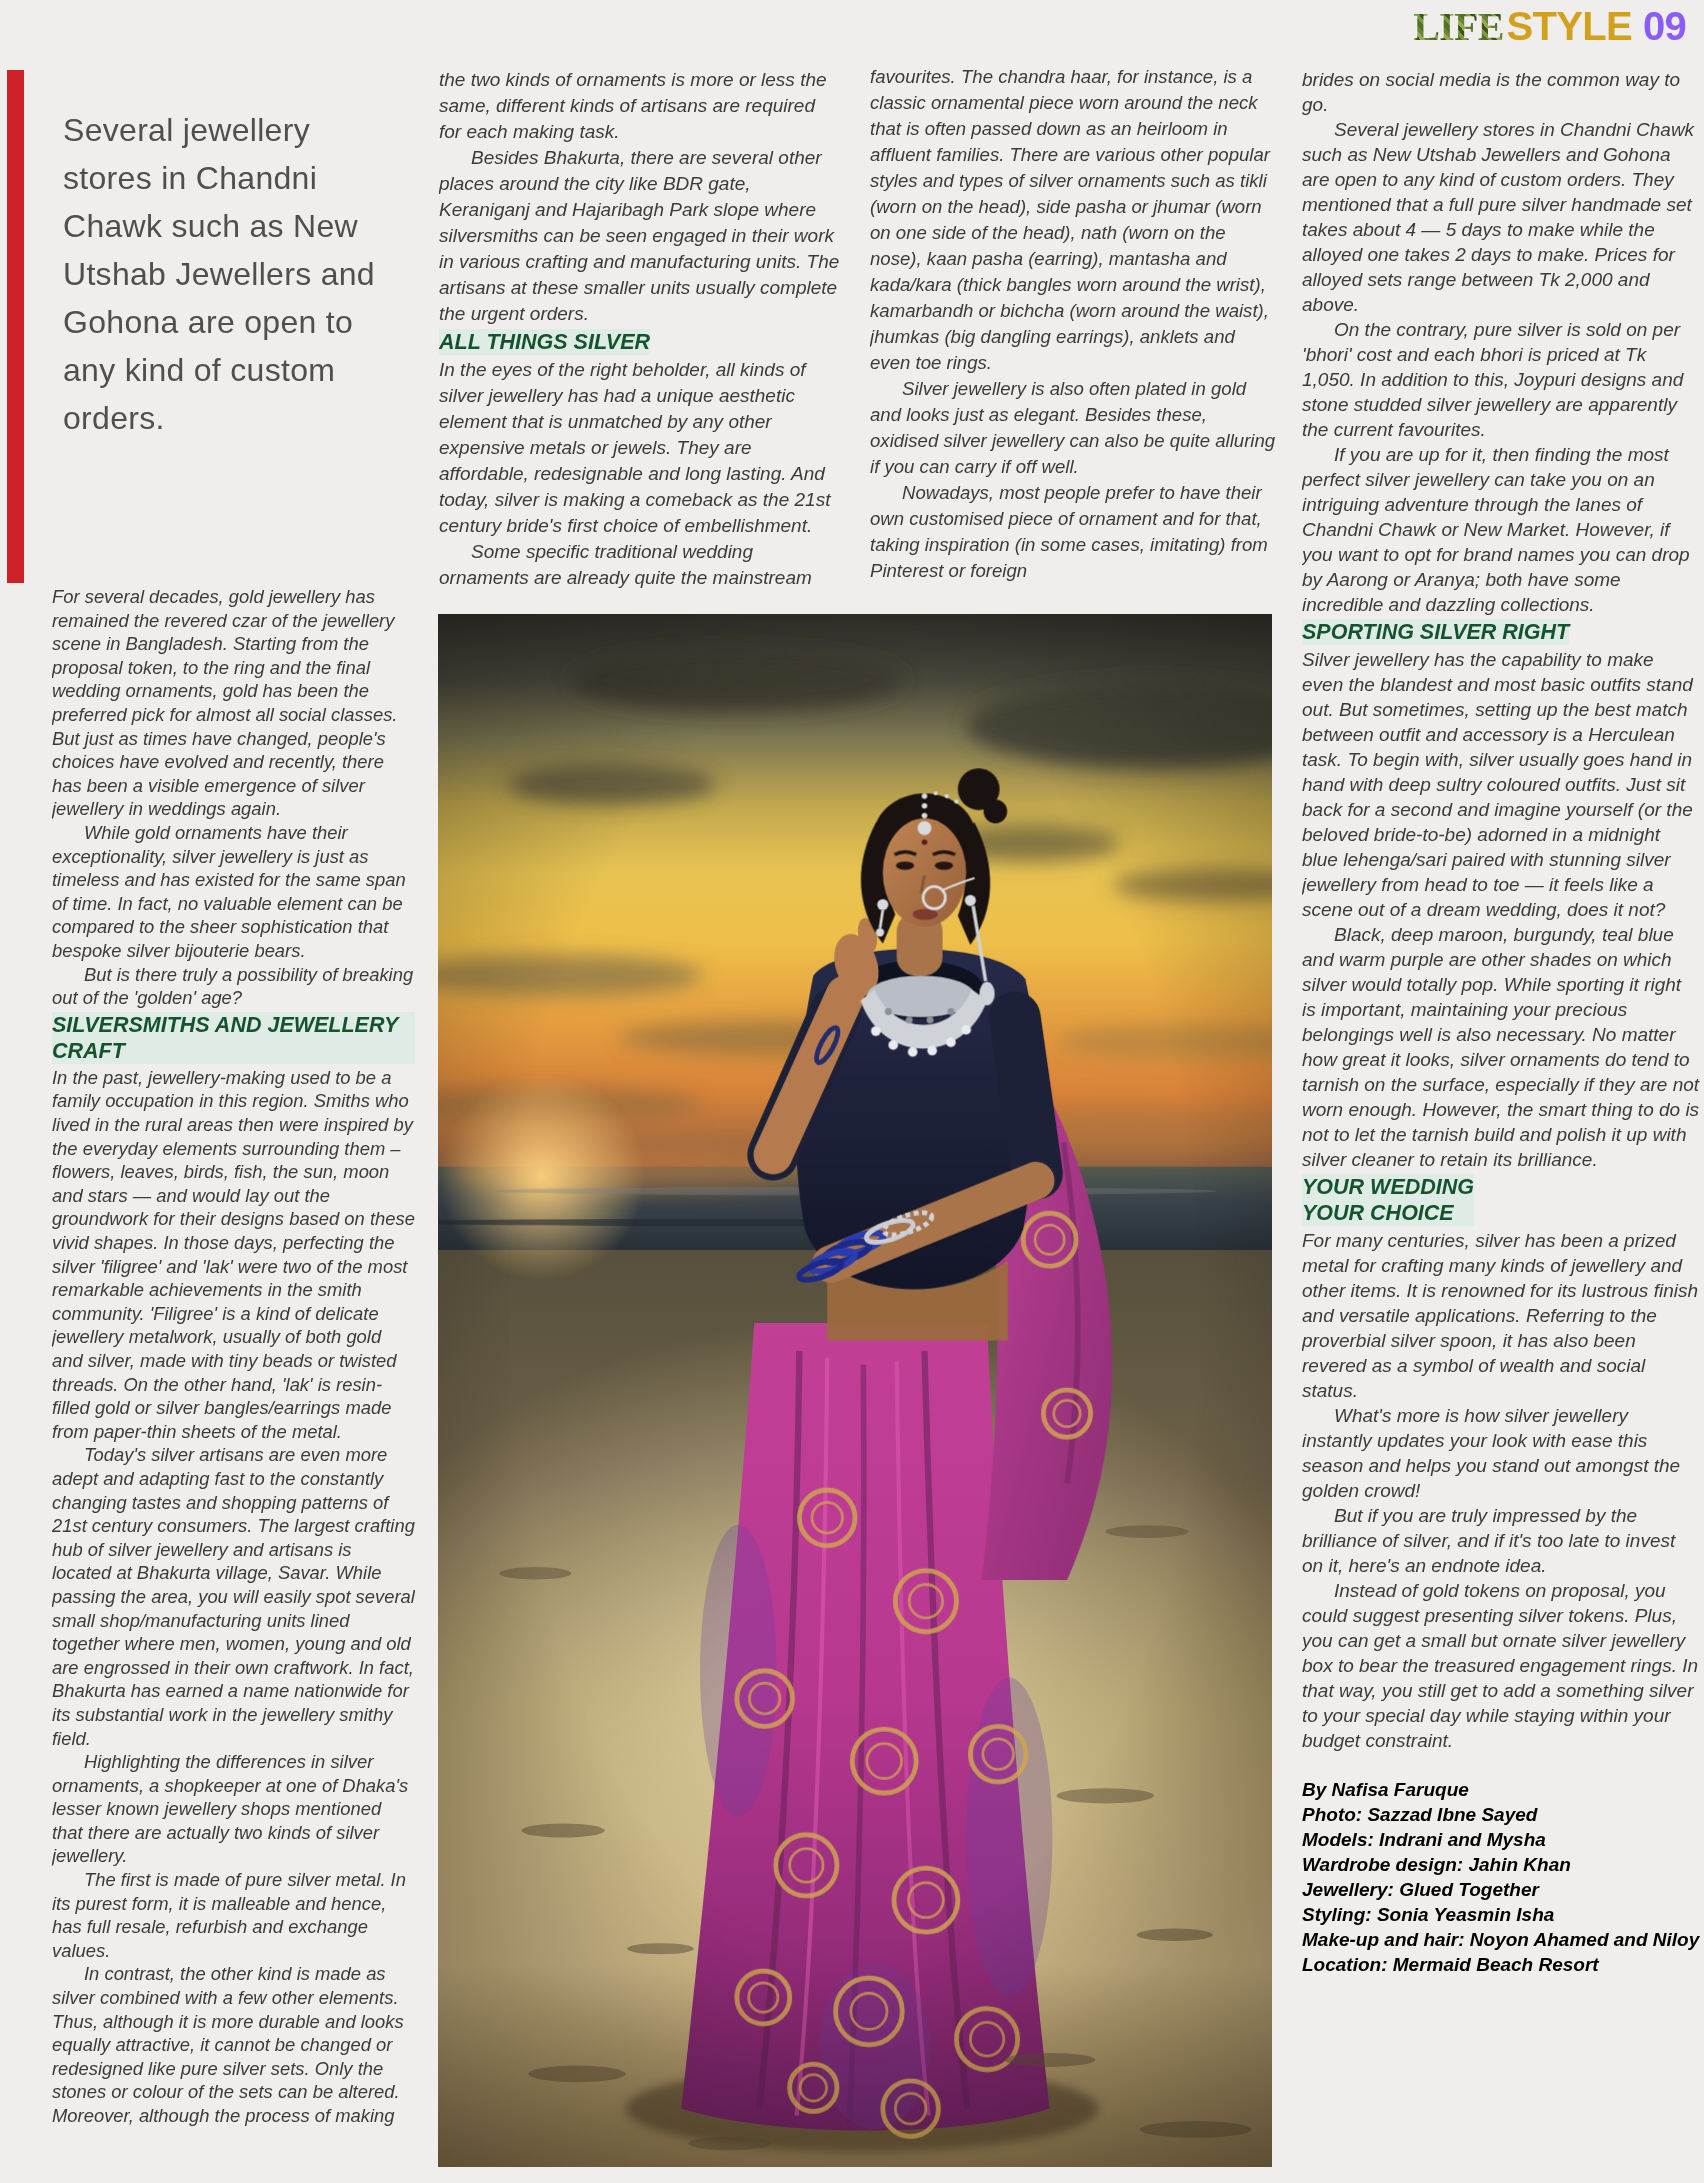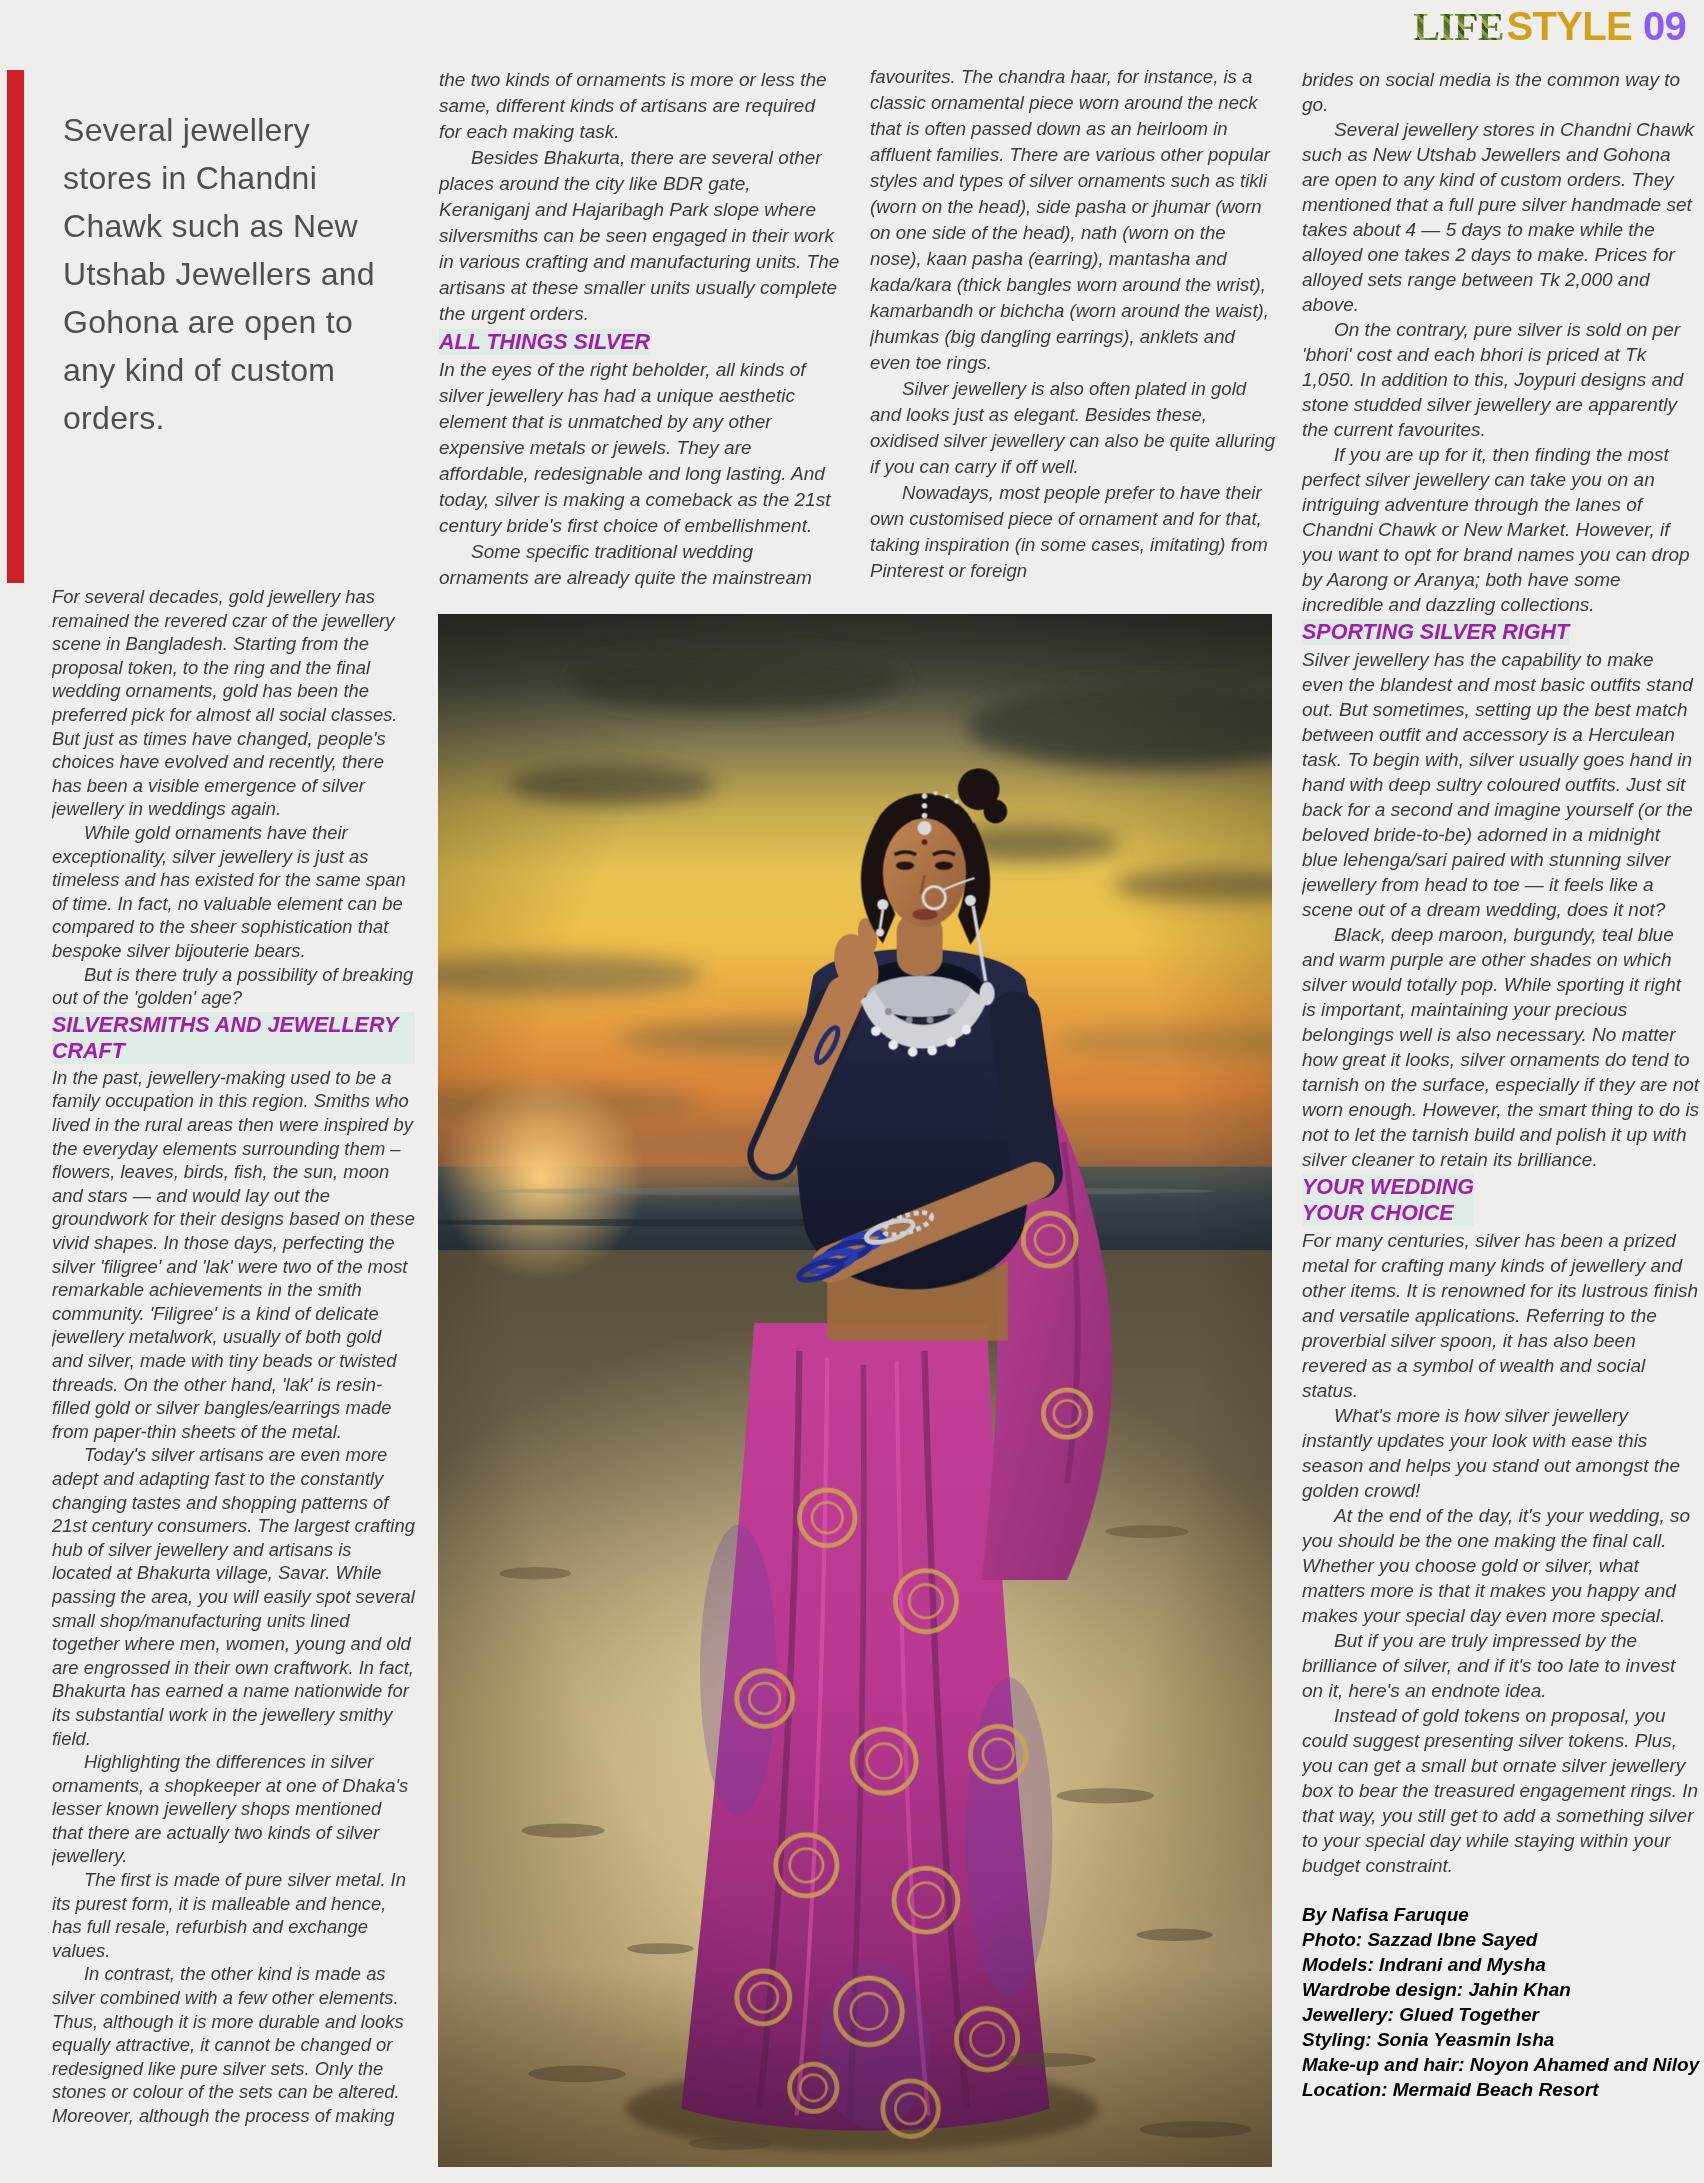--- a/index.html
+++ b/index.html
@@ -23,21 +23,21 @@
   }
   
   .col{position:absolute;overflow:hidden;font-style:italic;}
   .col p{margin:0;}
   .c1{left:52px;top:585px;width:363px;height:1598px;font-size:18.4px;line-height:23.6px;}
   .c2{left:439px;top:67px;width:402px;height:549px;font-size:19px;line-height:26px;}
   .c3{left:870px;top:64px;width:407px;height:556px;font-size:18.6px;line-height:26px;}
   .c4{left:1302px;top:67px;width:398px;height:2117px;font-size:19px;line-height:25px;}
   .ind{text-indent:32px;}
   .section-h{
-    display:inline-block;color:#a21caf;font-weight:bold;font-size:21.5px;line-height:26px;
+    display:inline-block;color:#14532d;font-weight:bold;font-size:21.5px;line-height:26px;
     background:rgba(213,233,226,.65);margin:2.1px 0 2.1px;white-space:pre-line;
   }
   .credits{margin-top:23.6px;font-weight:bold;color:#000000;}
   .credits div{margin:0;}
   
   .photo{position:absolute;left:438px;top:614px;width:834px;height:1553px;}
   .photo svg{display:block;width:100%;height:100%;}
 </style>
 </head>
 <body>
@@ -82,21 +82,20 @@
     <p class="ind">Several jewellery stores in Chandni Chawk such as New Utshab Jewellers and Gohona are open to any kind of custom orders. They mentioned that a full pure silver handmade set takes about 4 — 5 days to make while the alloyed one takes 2 days to make. Prices for alloyed sets range between Tk 2,000 and above.</p>
     <p class="ind">On the contrary, pure silver is sold on per 'bhori' cost and each bhori is priced at Tk 1,050. In addition to this, Joypuri designs and stone studded silver jewellery are apparently the current favourites.</p>
     <p class="ind">If you are up for it, then finding the most perfect silver jewellery can take you on an intriguing adventure through the lanes of Chandni Chawk or New Market. However, if you want to opt for brand names you can drop by Aarong or Aranya; both have some incredible and dazzling collections.</p>
     <h3 class="section-h">SPORTING SILVER RIGHT</h3>
     <p>Silver jewellery has the capability to make even the blandest and most basic outfits stand out. But sometimes, setting up the best match between outfit and accessory is a Herculean task. To begin with, silver usually goes hand in hand with deep sultry coloured outfits. Just sit back for a second and imagine yourself (or the beloved bride-to-be) adorned in a midnight blue lehenga/sari paired with stunning silver jewellery from head to toe — it feels like a scene out of a dream wedding, does it not?</p>
     <p class="ind">Black, deep maroon, burgundy, teal blue and warm purple are other shades on which silver would totally pop. While sporting it right is important, maintaining your precious belongings well is also necessary. No matter how great it looks, silver ornaments do tend to tarnish on the surface, especially if they are not worn enough. However, the smart thing to do is not to let the tarnish build and polish it up with silver cleaner to retain its brilliance.</p>
     <h3 class="section-h">YOUR WEDDING
 YOUR CHOICE</h3>
     <p>For many centuries, silver has been a prized metal for crafting many kinds of jewellery and other items. It is renowned for its lustrous finish and versatile applications. Referring to the proverbial silver spoon, it has also been revered as a symbol of wealth and social status.</p>
     <p class="ind">What's more is how silver jewellery instantly updates your look with ease this season and helps you stand out amongst the golden crowd!</p>
-    <p class="ind">At the end of the day, it's your wedding, so you should be the one making the final call. Whether you choose gold or silver, what matters more is that it makes you happy and makes your special day even more special.</p>
     <p class="ind">But if you are truly impressed by the brilliance of silver, and if it's too late to invest on it, here's an endnote idea.</p>
     <p class="ind">Instead of gold tokens on proposal, you could suggest presenting silver tokens. Plus, you can get a small but ornate silver jewellery box to bear the treasured engagement rings. In that way, you still get to add a something silver to your special day while staying within your budget constraint.</p>
     <div class="credits">
       <div>By Nafisa Faruque</div>
       <div>Photo: Sazzad Ibne Sayed</div>
       <div>Models: Indrani and Mysha</div>
       <div>Wardrobe design: Jahin Khan</div>
       <div>Jewellery: Glued Together</div>
       <div>Styling: Sonia Yeasmin Isha</div>
       <div>Make-up and hair: Noyon Ahamed and Niloy</div>

